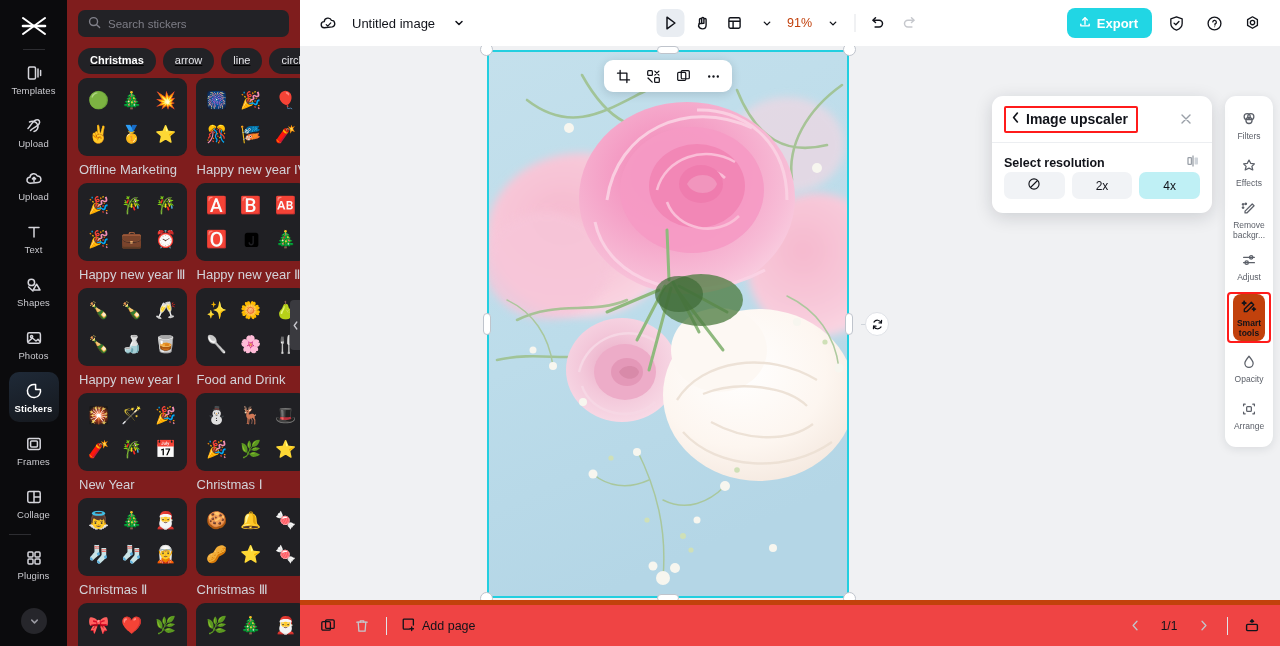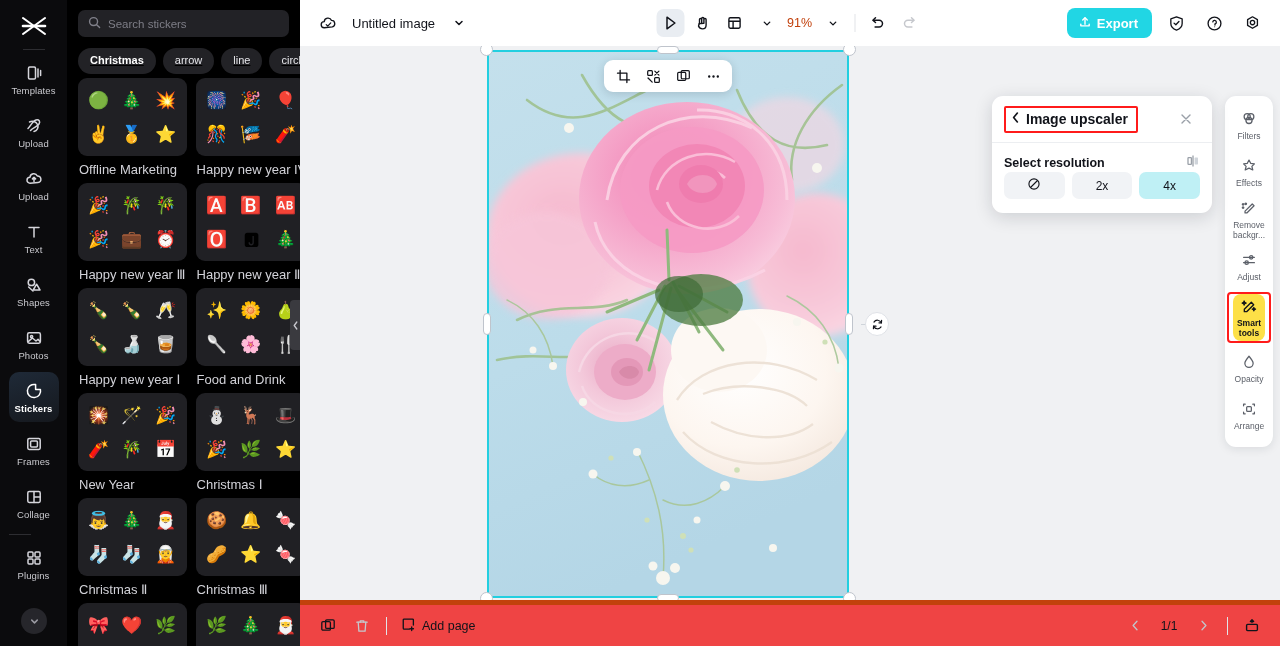--- a/index.html
+++ b/index.html
@@ -28,21 +28,21 @@
   .rail-item.active { background: linear-gradient(160deg,#1f2a38,#15181d); }
   .rail-item.active .lbl { color: #fff; font-weight: 700; }
   .rail-collapse {
     position: absolute; left: 21px; bottom: 12px;
     width: 26px; height: 26px; border-radius: 50%; background: #26262b;
     display: flex; align-items: center; justify-content: center; cursor: pointer;
   }
 
   
   .panel {
-    width: 233px; flex: 0 0 233px; height: 646px; background: #000000;
+    width: 233px; flex: 0 0 233px; height: 646px; background: #7f1d1d;
     position: relative; overflow: hidden;
   }
   .search-wrap { padding: 10px 11px 0 11px; }
   .search {
     height: 27px; background: #222226; border-radius: 7px;
     display: flex; align-items: center; gap: 7px; padding: 0 10px;
   }
   .search input {
     background: transparent; border: none; outline: none;
     color: #d5d5da; font-size: 11.5px; font-family: inherit; width: 100%;
@@ -147,21 +147,21 @@
   .toolrail {
     position: absolute; right: 7px; top: 50px; width: 48px;
     background: #fff; border-radius: 11px; box-shadow: 0 2px 10px rgba(20,25,40,.10);
     padding: 6px 0 8px; z-index: 7;
   }
   .tool {
     height: 47px; display: flex; flex-direction: column; align-items: center; justify-content: center;
     gap: 3px; cursor: pointer; border-radius: 8px; margin: 0 4px;
   }
   .tool .tl { font-size: 8.5px; color: #5c6069; line-height: 1.1; text-align: center; }
-  .tool.active { background: #fde047; }
+  .tool.active { background: #c2410c; }
   .tool.active .tl { color: #11131a; font-weight: 700; }
   .tool-hl { border: 2px solid #ff1b1b; border-radius: 4px; margin: 2px 2px; }
   .icon20 { width: 19px; height: 19px; display:flex; align-items:center; justify-content:center; }
 </style>
 </head>
 <body>
 
 <div id="app">
 
   <div class="rail">

